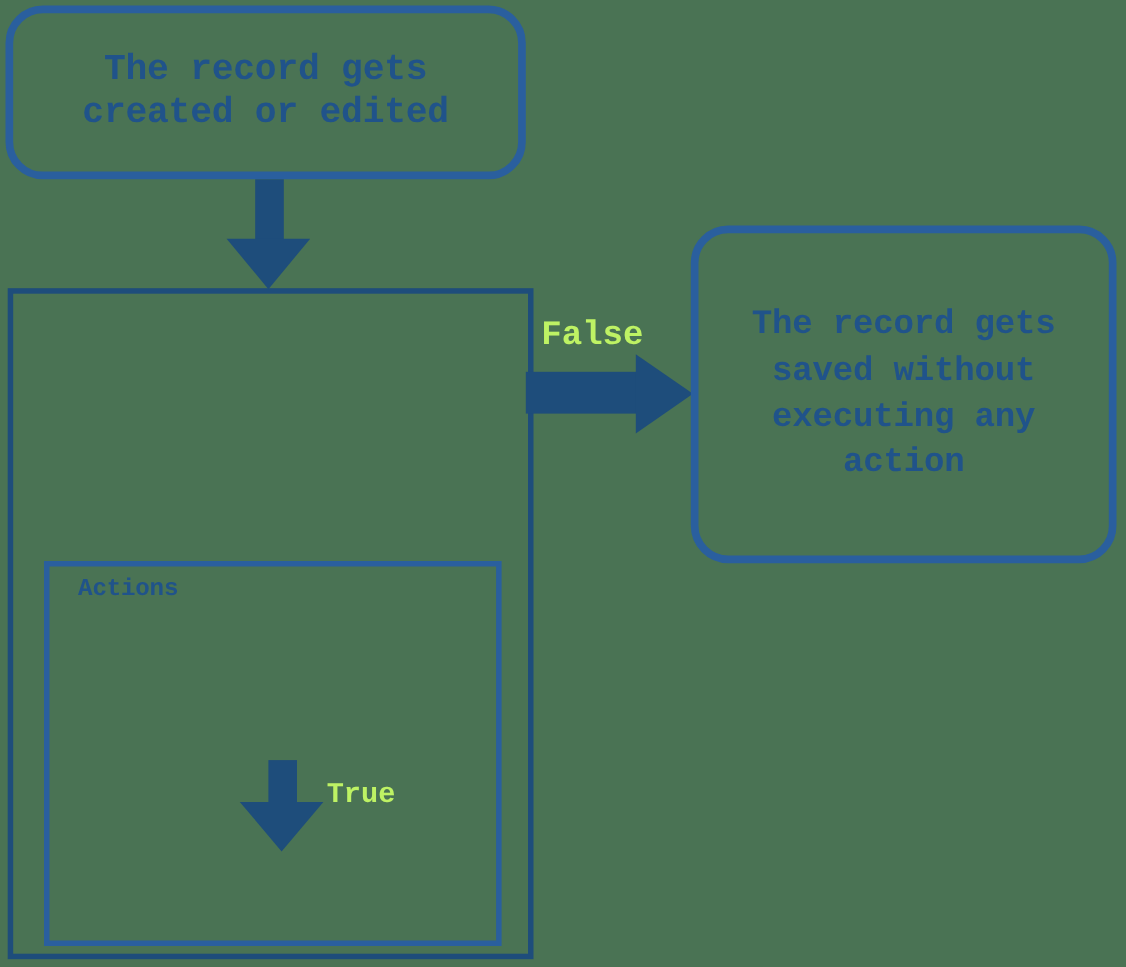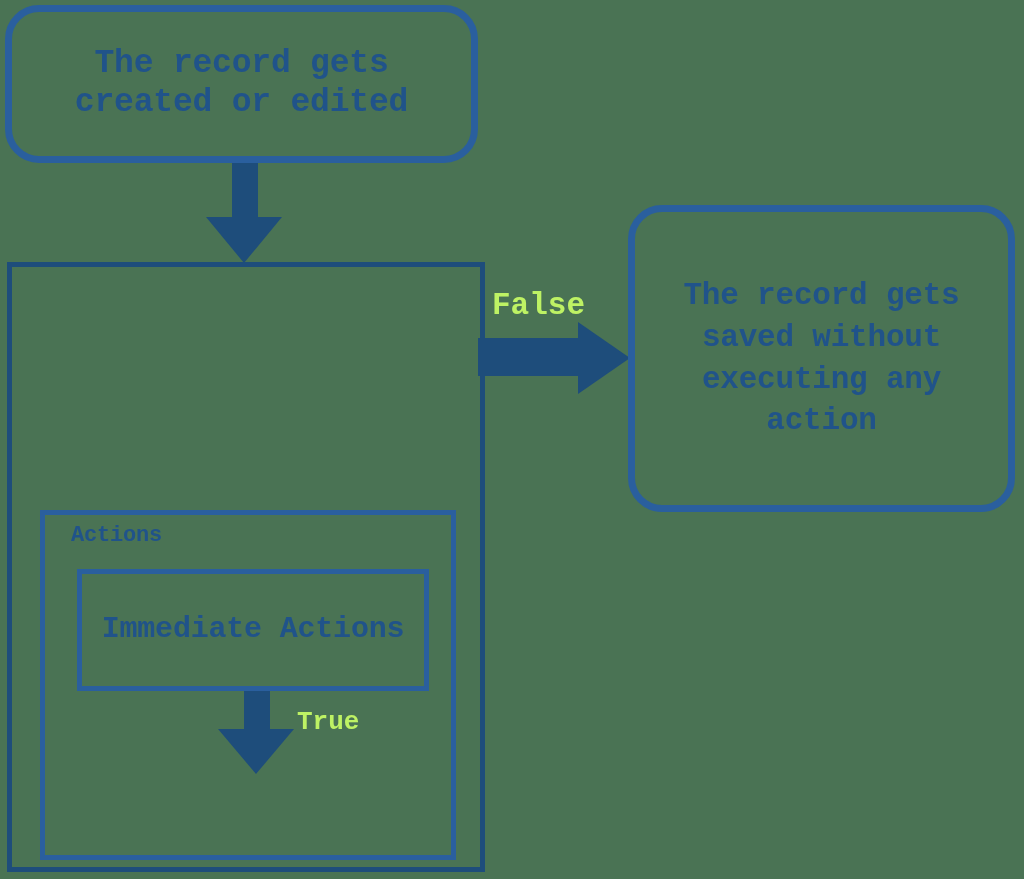--- a/index.html
+++ b/index.html
@@ -241,23 +241,20 @@
     <div class="arrow-down" id="arrow-criteria-actions">
       <div class="shaft"></div>
       <div class="head"></div>
     </div>
 
     <div class="edge-label" id="label-true">True</div>
 
     <div class="sq-box" id="actions-box">
       <div class="txt" id="actions-label">Actions</div>
 
-      <div class="action-sub" id="immediate-actions">
-        <div class="txt">Immediate Actions</div>
-      </div>
 
     </div>
   </div>
 
   <div id="arrow-criteria-saved">
     <div class="shaft-h"></div>
     <div class="head-r"></div>
   </div>
 
   <div class="edge-label" id="label-false">False</div>

